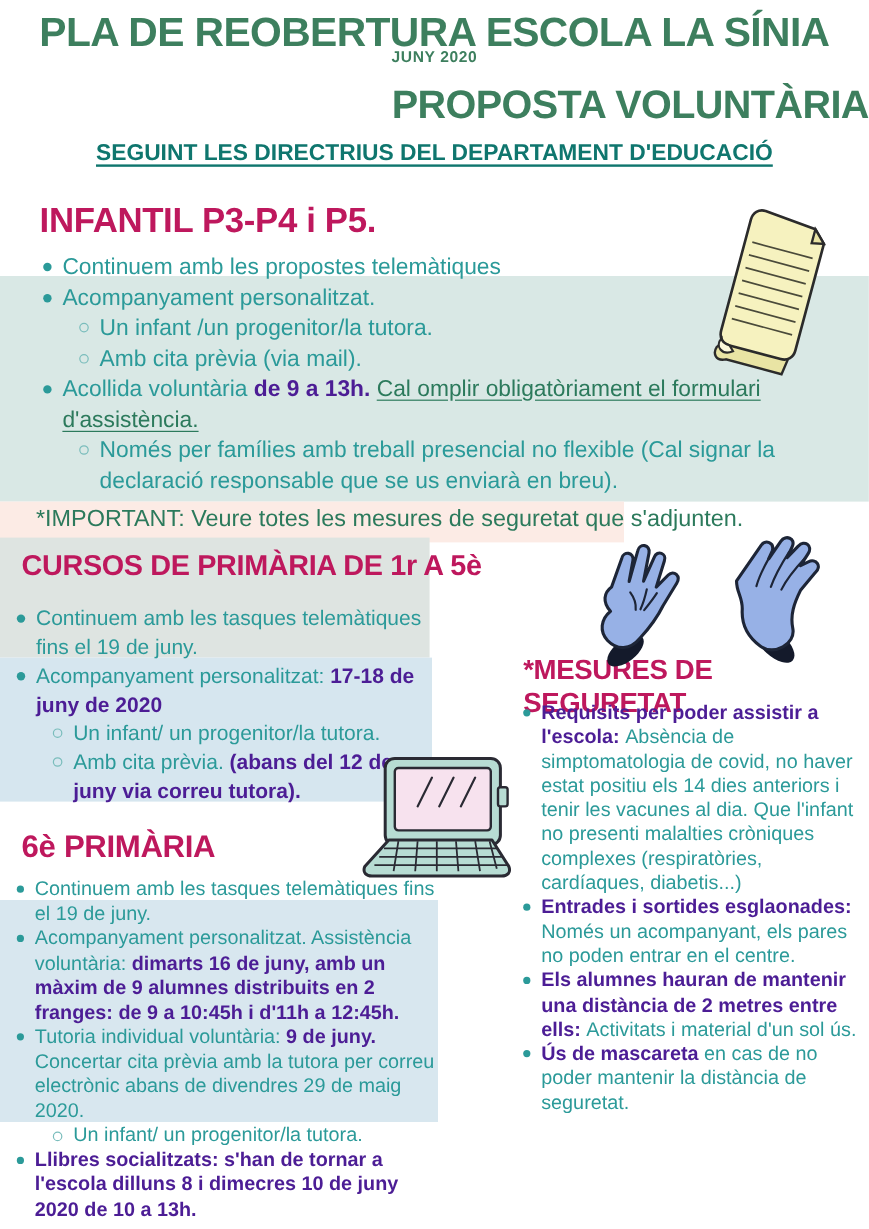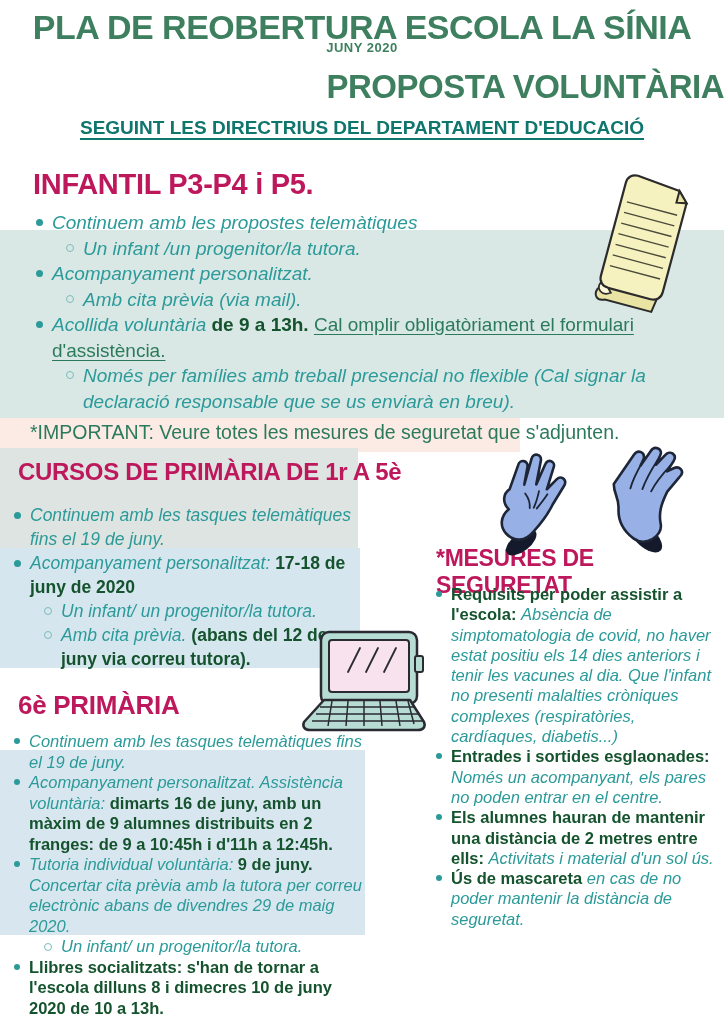--- a/index.html
+++ b/index.html
@@ -31,22 +31,22 @@
   .li{display:flex;align-items:flex-start;gap:9px;}
   .marker{flex:0 0 auto;width:7px;height:7px;border-radius:50%;background:#2b9a99;margin-top:9px;}
   .lv2{margin-left:30px;}
   .lv2 .marker{width:6px;height:6px;background:transparent;border:1.6px solid #7abdbc;margin-top:8px;}
   .list-infantil{left:36px;top:210px;width:655px;font-size:19px;line-height:25.5px;}
   .list-cursos  {left:14px;top:503px;width:352px;font-size:17.5px;line-height:24px;}
   .list-sisena  {left:14px;top:731px;width:358px;font-size:16.5px;line-height:20.5px;}
   .list-mesures {left:436px;top:584px;width:280px;font-size:16.5px;line-height:20.3px;}
   .list-sisena .marker,.list-mesures .marker{width:6px;height:6px;margin-top:7px;}
   
-  .r-teal {color:#2b9a99;font-style:italic;}
-  .r-bold {color:#14532d;font-weight:700;}
+  .r-teal {color:#2b9a99;}
+  .r-bold {color:#4c1d95;font-weight:700;}
   .r-under{color:#2c7a5c;text-decoration:underline;text-underline-offset:3px;}
   
   .important{position:absolute;left:30px;top:421px;font-size:19.5px;font-weight:400;color:#2c7a5c;white-space:nowrap;}
   
   .icon-notepad{left:588px;top:168px;}
   .icon-gloves {left:492px;top:444px;}
   .icon-laptop {left:296px;top:628px;}
 </style>
 </head>
 <body>
@@ -63,27 +63,27 @@
   <div class="datelbl">JUNY 2020</div>
   <h2 class="subtitle h-green">PROPOSTA VOLUNTÀRIA</h2>
   <div class="directive">SEGUINT LES DIRECTRIUS DEL DEPARTAMENT D'EDUCACIÓ</div>
 
   <h3 class="sech h-infantil">INFANTIL P3-P4 i P5.</h3>
   <div class="list list-infantil">
       <div class="li lv1">
         <span class="marker"></span>
         <span class="runs"><span class="r-teal">Continuem amb les propostes telemàtiques</span></span>
       </div>
+      <div class="li lv1">
+        <span class="marker"></span>
+        <span class="runs"><span class="r-teal">Acompanyament personalitzat.</span></span>
+      </div>
       <div class="li lv2">
         <span class="marker"></span>
         <span class="runs"><span class="r-teal">Un infant /un progenitor/la tutora.</span></span>
-      </div>
-      <div class="li lv1">
-        <span class="marker"></span>
-        <span class="runs"><span class="r-teal">Acompanyament personalitzat.</span></span>
       </div>
       <div class="li lv2">
         <span class="marker"></span>
         <span class="runs"><span class="r-teal">Amb cita prèvia (via mail).</span></span>
       </div>
       <div class="li lv1">
         <span class="marker"></span>
         <span class="runs"><span class="r-teal">Acollida voluntària </span><span class="r-bold">de 9 a 13h. </span><span class="r-under">Cal omplir obligatòriament el formulari d'assistència.</span></span>
       </div>
       <div class="li lv2">

